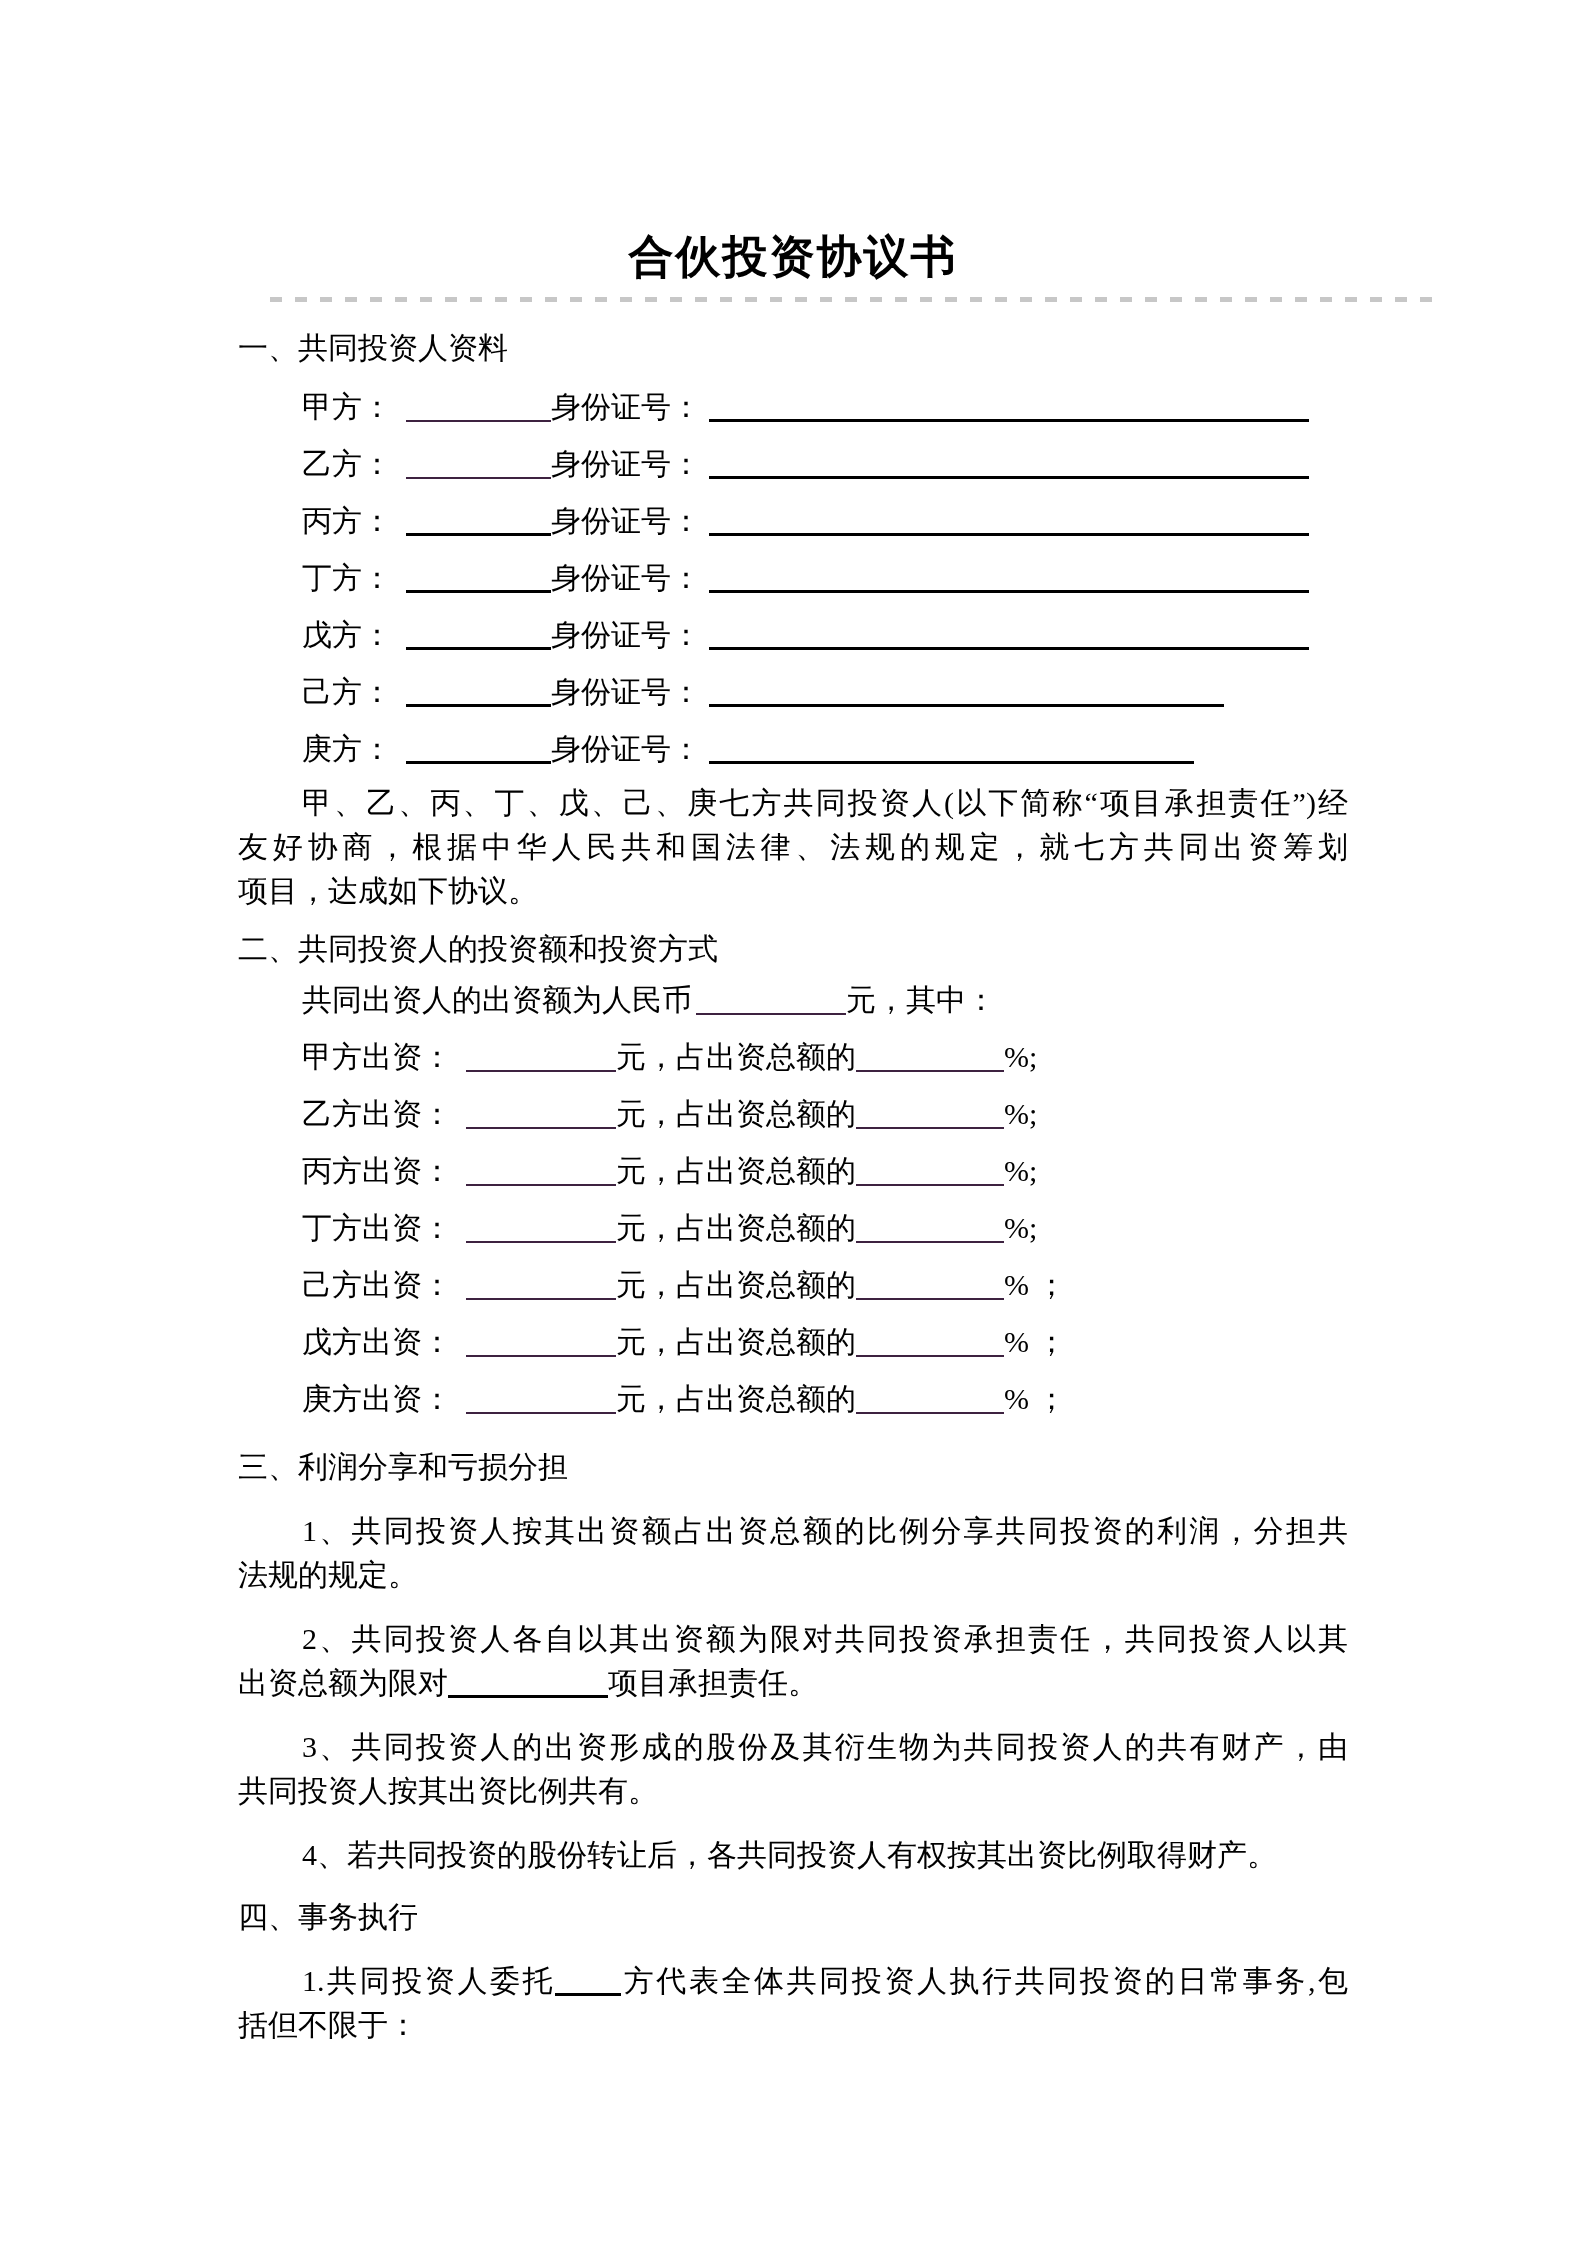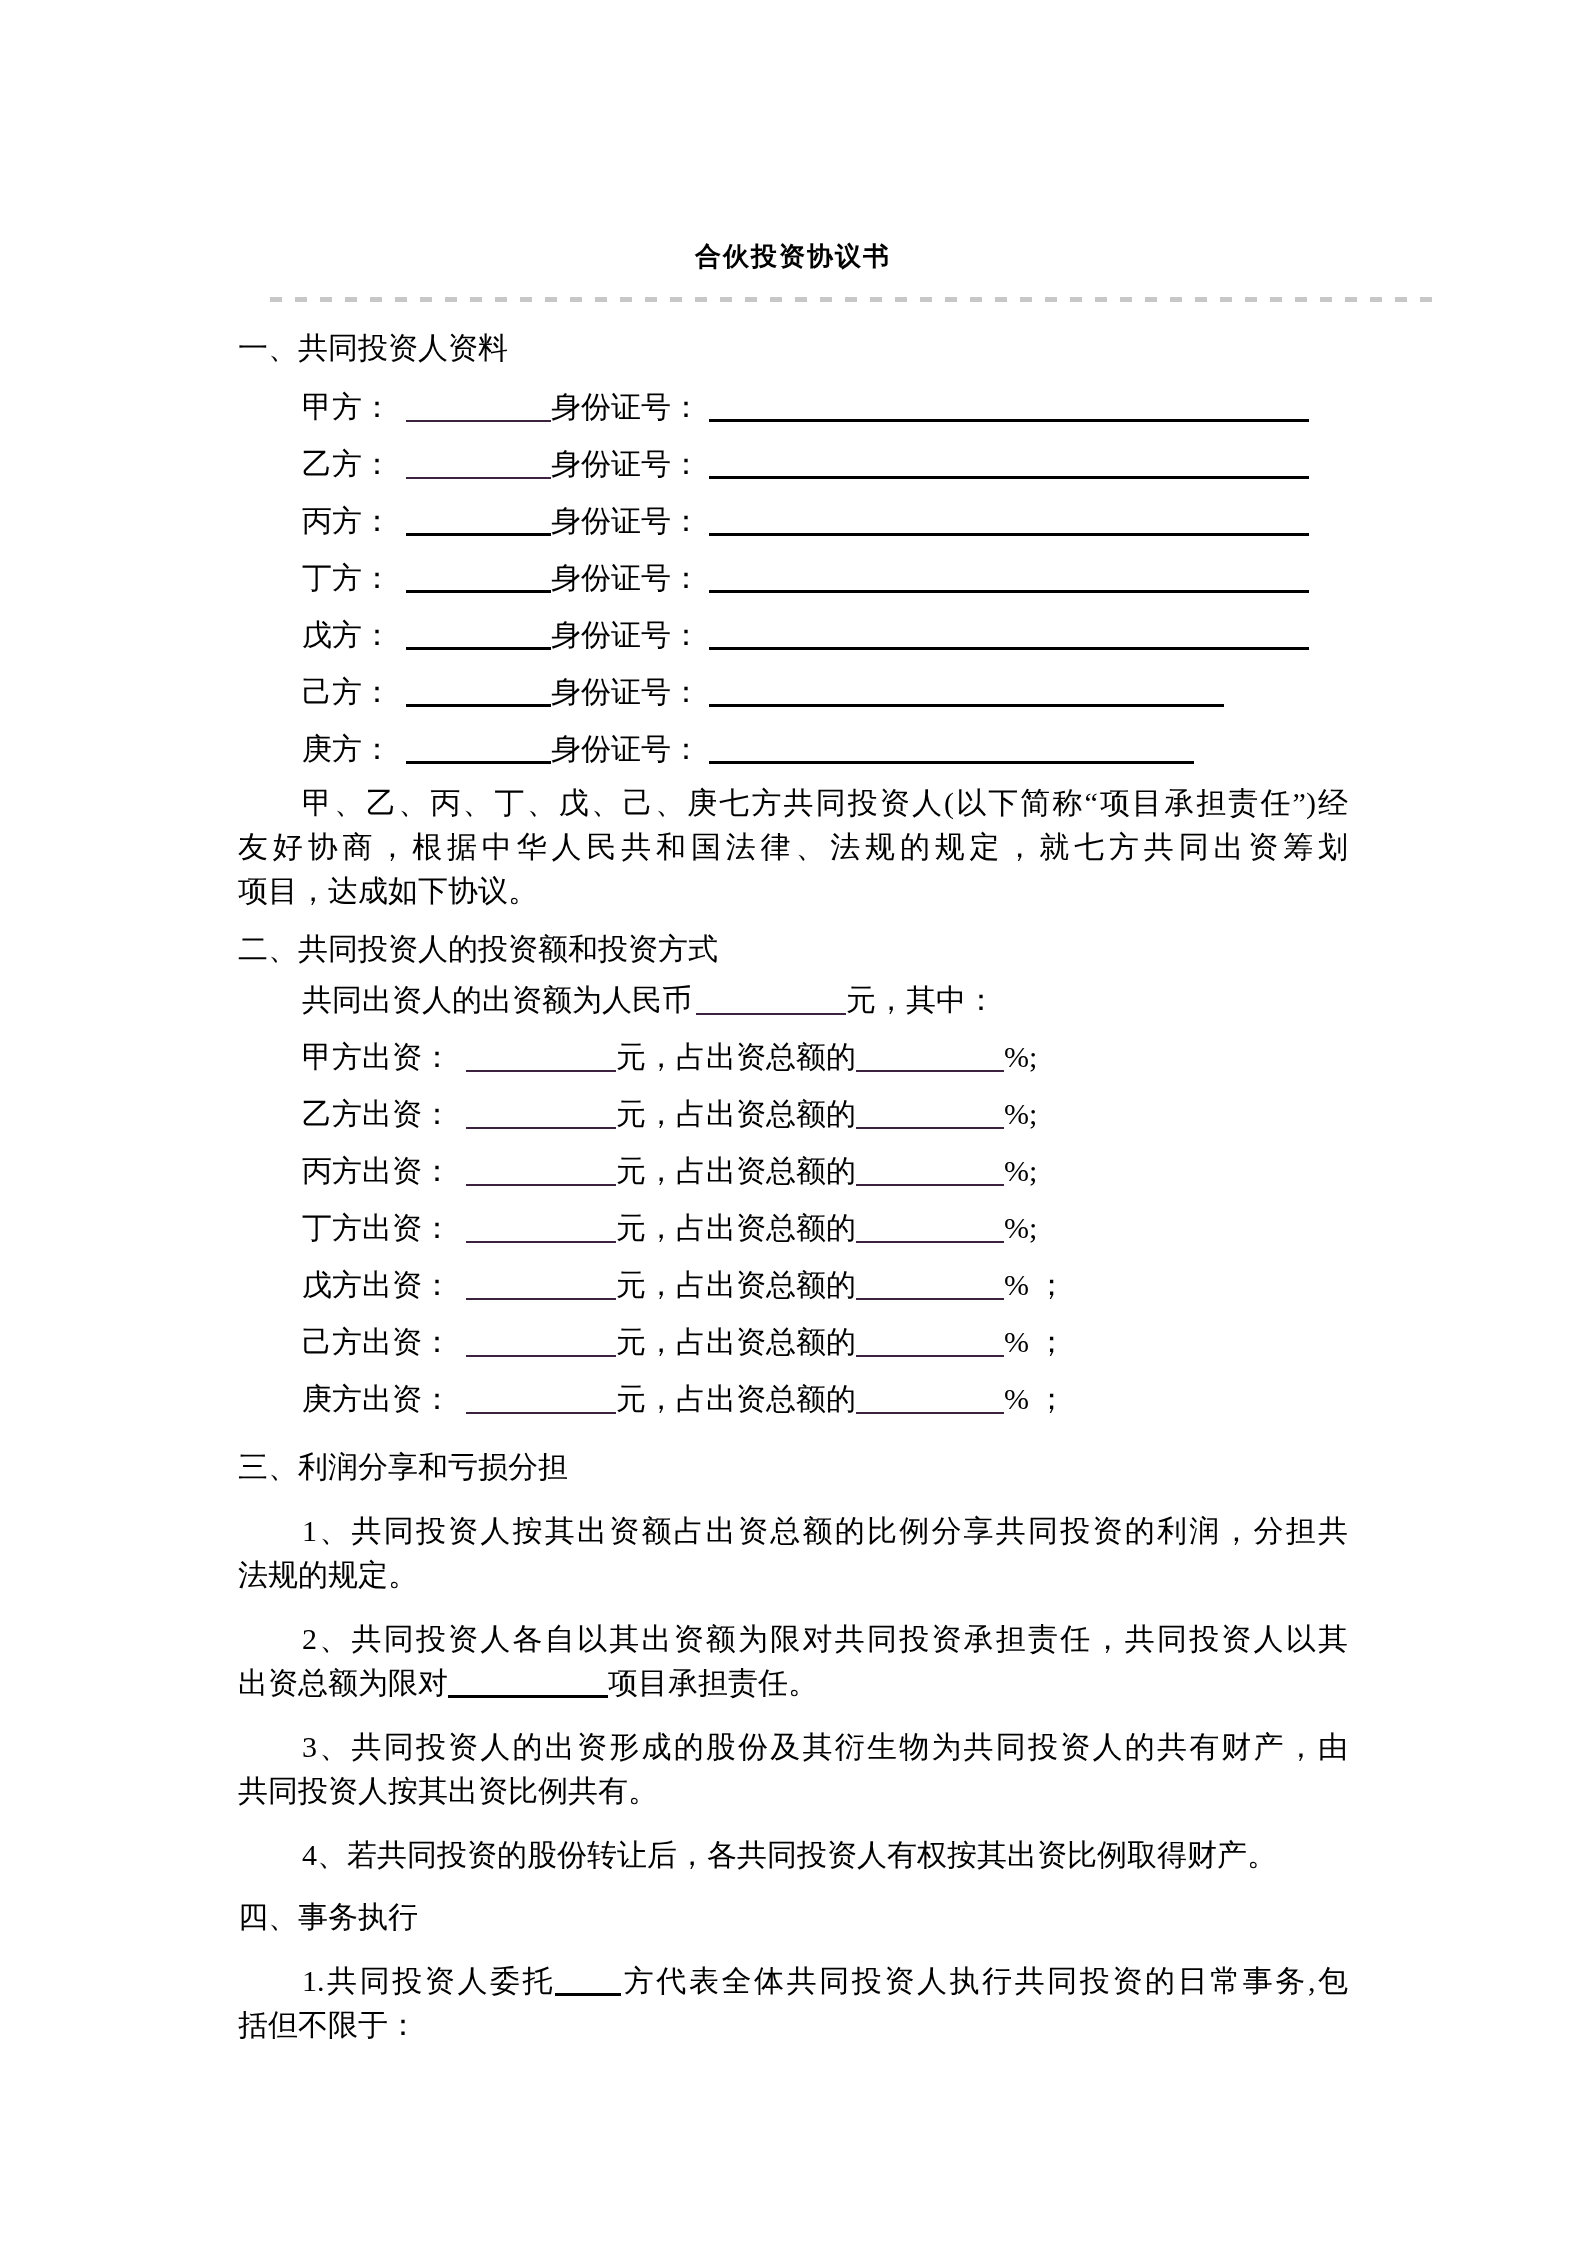--- a/index.html
+++ b/index.html
@@ -5,21 +5,21 @@
   html,body { margin:0; padding:0; background:#ffffff; }
   body { width:1586px; height:2244px; overflow:hidden; }
   .page {
     box-sizing:border-box;
     width:1586px; height:2244px;
     padding:234px 238px 40px 238px;
     font-family:"Liberation Serif","DejaVu Serif",serif;
     font-size:30px; color:#000; background:#fff;
   }
   .doc-title {
-    margin:0; font-size:26px; line-height:46px; font-weight:bold;
+    margin:0; font-size:45px; line-height:46px; font-weight:bold;
     text-align:center; letter-spacing:2px;
   }
   .divider {
     width:1165px; height:5px; margin:17px 0 0 32px;
     background:repeating-linear-gradient(90deg,#c7c7c7 0,#c7c7c7 12px,transparent 12px,transparent 25px);
   }
   .sec-heading { margin:24px 0 0 0; line-height:44px; }
   .sec-heading.tight { margin-top:14px; }
   .sec-heading.mid { margin-top:18px; }
   .rows-block { margin-top:8px; }
@@ -64,22 +64,22 @@
   </div>
 
   <div class="sec-heading tight">二、共同投资人的投资额和投资方式</div>
 
   <div>
     <div class="form-row"><span>共同出资人的出资额为人民币</span><span class="blank thin w150 ml4"></span><span>元，其中：</span></div>
     <div class="form-row"><span>甲方出资：</span><span class="blank thin w150 ml14"></span><span>元，占出资总额的</span><span class="blank thin w148"></span><span>%;</span></div>
     <div class="form-row"><span>乙方出资：</span><span class="blank thin w150 ml14"></span><span>元，占出资总额的</span><span class="blank thin w148"></span><span>%;</span></div>
     <div class="form-row"><span>丙方出资：</span><span class="blank thin w150 ml14"></span><span>元，占出资总额的</span><span class="blank thin w148"></span><span>%;</span></div>
     <div class="form-row"><span>丁方出资：</span><span class="blank thin w150 ml14"></span><span>元，占出资总额的</span><span class="blank thin w148"></span><span>%;</span></div>
+    <div class="form-row"><span>己方出资：</span><span class="blank thin w150 ml14"></span><span>元，占出资总额的</span><span class="blank thin w148"></span><span>% ；</span></div>
     <div class="form-row"><span>戊方出资：</span><span class="blank thin w150 ml14"></span><span>元，占出资总额的</span><span class="blank thin w148"></span><span>% ；</span></div>
-    <div class="form-row"><span>己方出资：</span><span class="blank thin w150 ml14"></span><span>元，占出资总额的</span><span class="blank thin w148"></span><span>% ；</span></div>
     <div class="form-row"><span>庚方出资：</span><span class="blank thin w150 ml14"></span><span>元，占出资总额的</span><span class="blank thin w148"></span><span>% ；</span></div>
   </div>
 
   <div class="sec-heading mid">三、利润分享和亏损分担</div>
 
   <div class="para">
     <div class="pline indent">1、共同投资人按其出资额占出资总额的比例分享共同投资的利润，分担共</div>
     <div class="pline">法规的规定。</div>
   </div>
 

